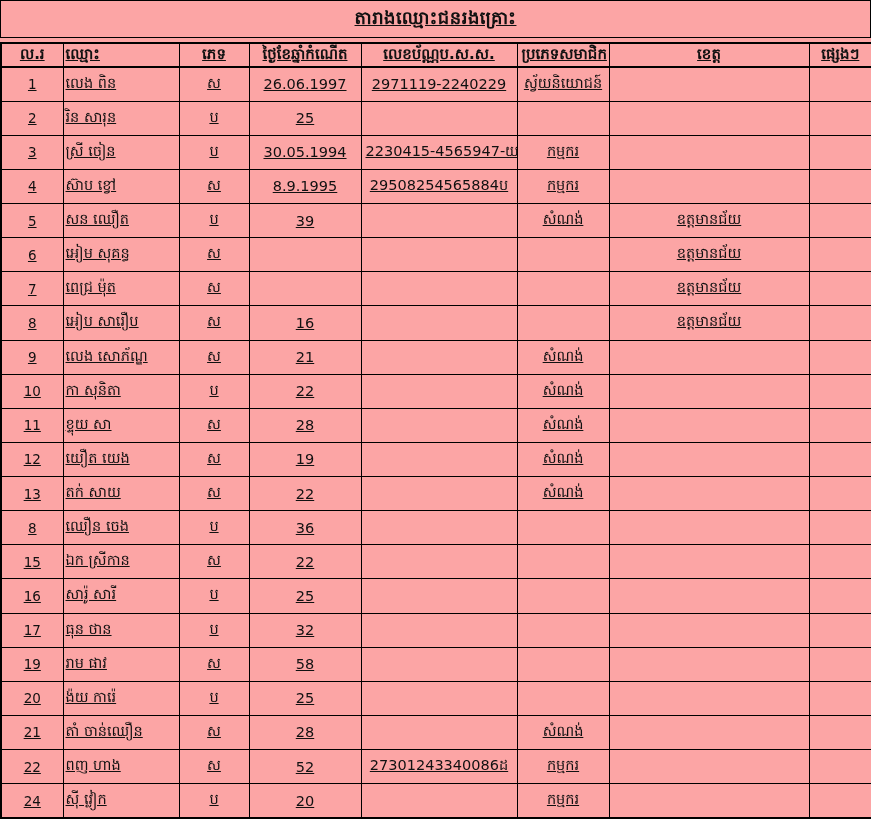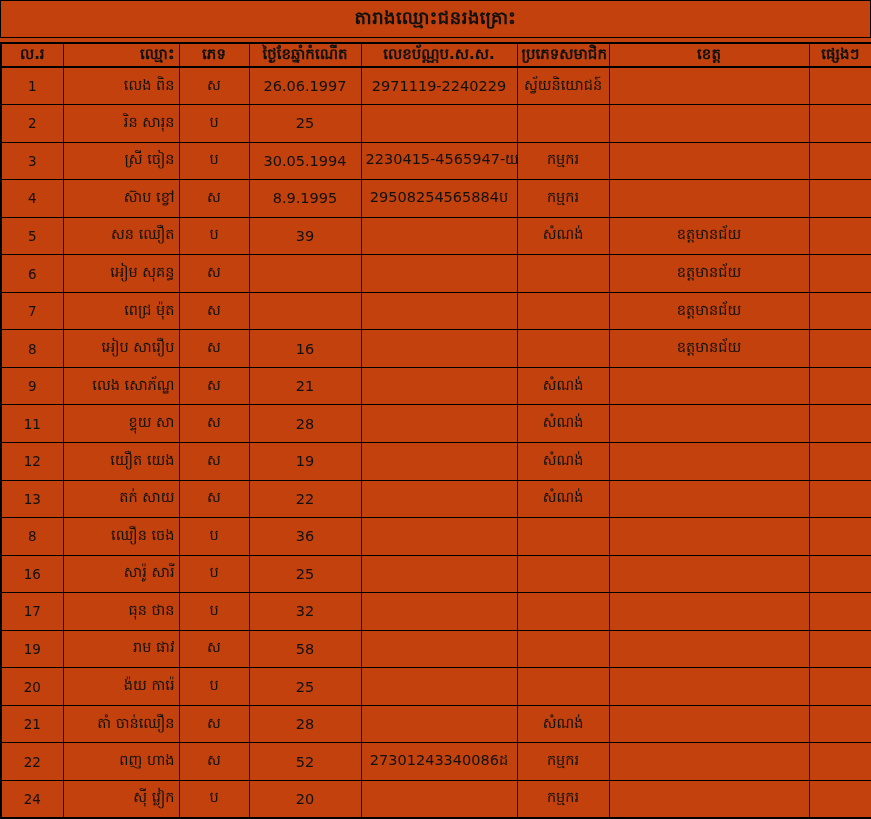--- a/index.html
+++ b/index.html
@@ -5,23 +5,24 @@
   html, body {
     margin: 0;
     padding: 0;
     background: #ffffff;
     font-family: "DejaVu Sans", sans-serif;
     color: #111111;
   }
   .page {
     width: 871px;
     height: 819px;
-    background: #c2410c;
+    background: #fca5a5;
     box-sizing: border-box;
     overflow: hidden;
+    text-decoration: underline;
   }
   .title-box {
     box-sizing: border-box;
     width: 871px;
     height: 38px;
     border: 1px solid #000000;
     display: flex;
     align-items: center;
     justify-content: center;
   }
@@ -49,22 +50,22 @@
     box-sizing: border-box;
   }
   table.victims thead th {
     font-weight: bold;
     font-size: 15px;
     height: 21px;
     border-bottom: 2px solid #000000;
   }
   table.victims tbody tr { height: 31px; }
   table.victims td.name-col, table.victims th.name-col {
-    text-align: right;
-    padding-left: 24px;
+    text-align: left;
+    padding-left: 2px;
   }
   table.victims td.num-col { font-size: 13.5px; }
 </style>
 </head>
 <body>
 
 <div class="page">
 
   <div class="title-box">
     <span class="title-text">តារាងឈ្មោះជនរងគ្រោះ</span>
@@ -180,20 +181,30 @@
           <td class="num-col">9</td>
           <td class="name-col">លេង សោភ័ណ្ឌ</td>
           <td>ស</td>
           <td>21</td>
           <td></td>
           <td>សំណង់</td>
           <td></td>
           <td></td>
         </tr>
         <tr>
+          <td class="num-col">10</td>
+          <td class="name-col">កា សុនិតា</td>
+          <td>ប</td>
+          <td>22</td>
+          <td></td>
+          <td>សំណង់</td>
+          <td></td>
+          <td></td>
+        </tr>
+        <tr>
           <td class="num-col">11</td>
           <td class="name-col">ខ្ទុយ សា</td>
           <td>ស</td>
           <td>28</td>
           <td></td>
           <td>សំណង់</td>
           <td></td>
           <td></td>
         </tr>
         <tr>
@@ -214,20 +225,30 @@
           <td></td>
           <td>សំណង់</td>
           <td></td>
           <td></td>
         </tr>
         <tr>
           <td class="num-col">8</td>
           <td class="name-col">ឈឿន ចេង</td>
           <td>ប</td>
           <td>36</td>
+          <td></td>
+          <td></td>
+          <td></td>
+          <td></td>
+        </tr>
+        <tr>
+          <td class="num-col">15</td>
+          <td class="name-col">ឯក ស្រីកាន</td>
+          <td>ស</td>
+          <td>22</td>
           <td></td>
           <td></td>
           <td></td>
           <td></td>
         </tr>
         <tr>
           <td class="num-col">16</td>
           <td class="name-col">សារ៉ូ សារី</td>
           <td>ប</td>
           <td>25</td>

